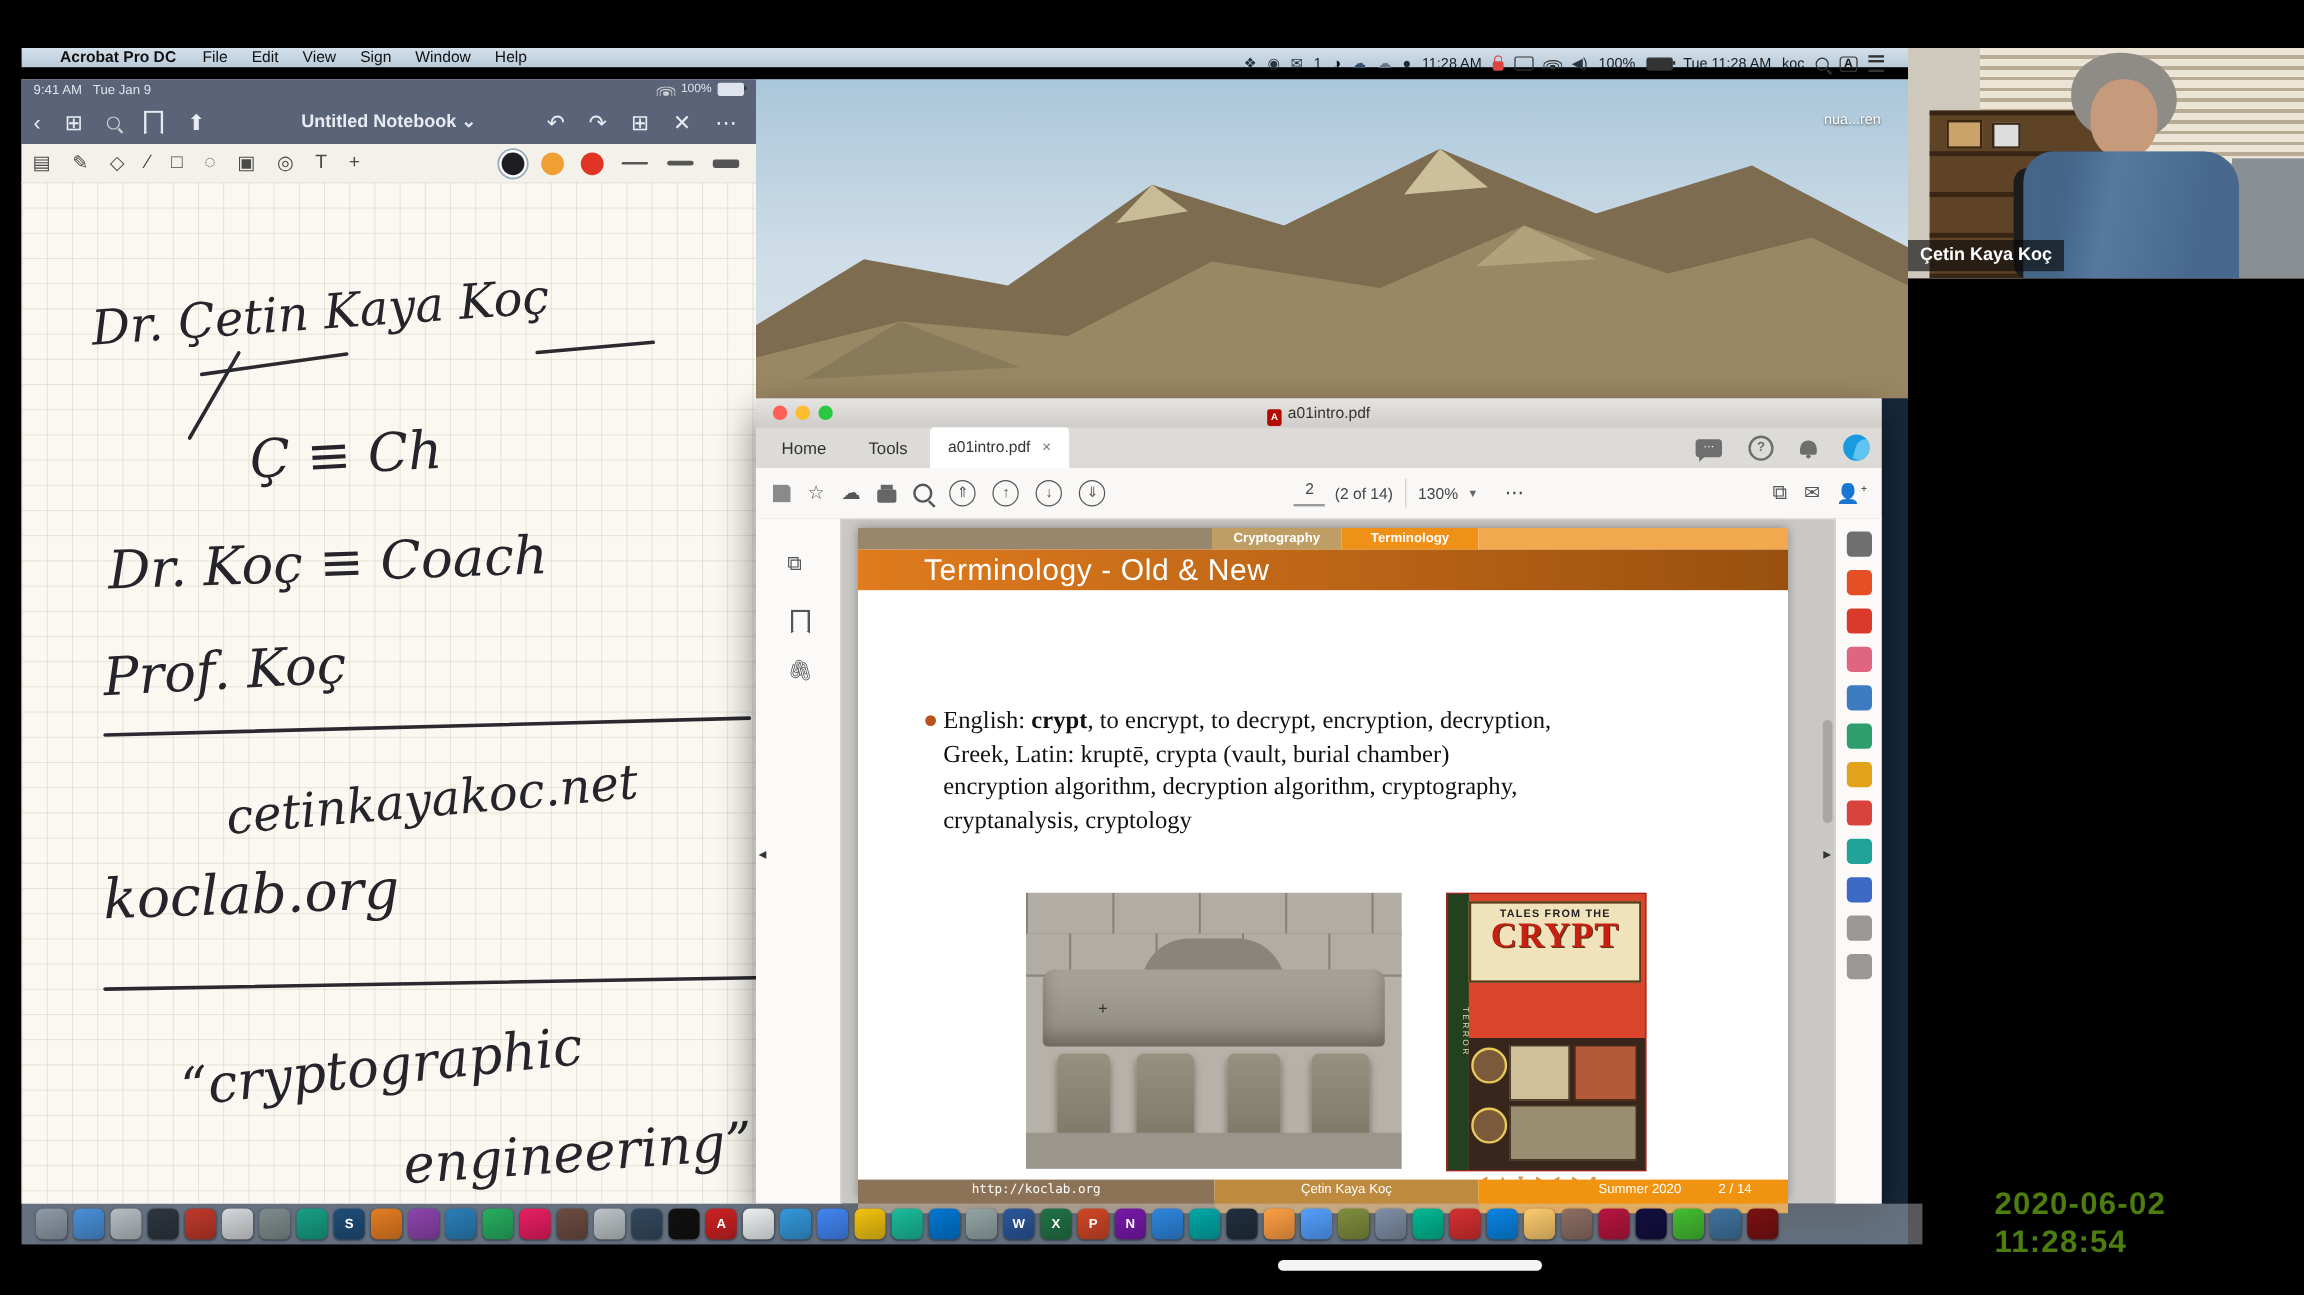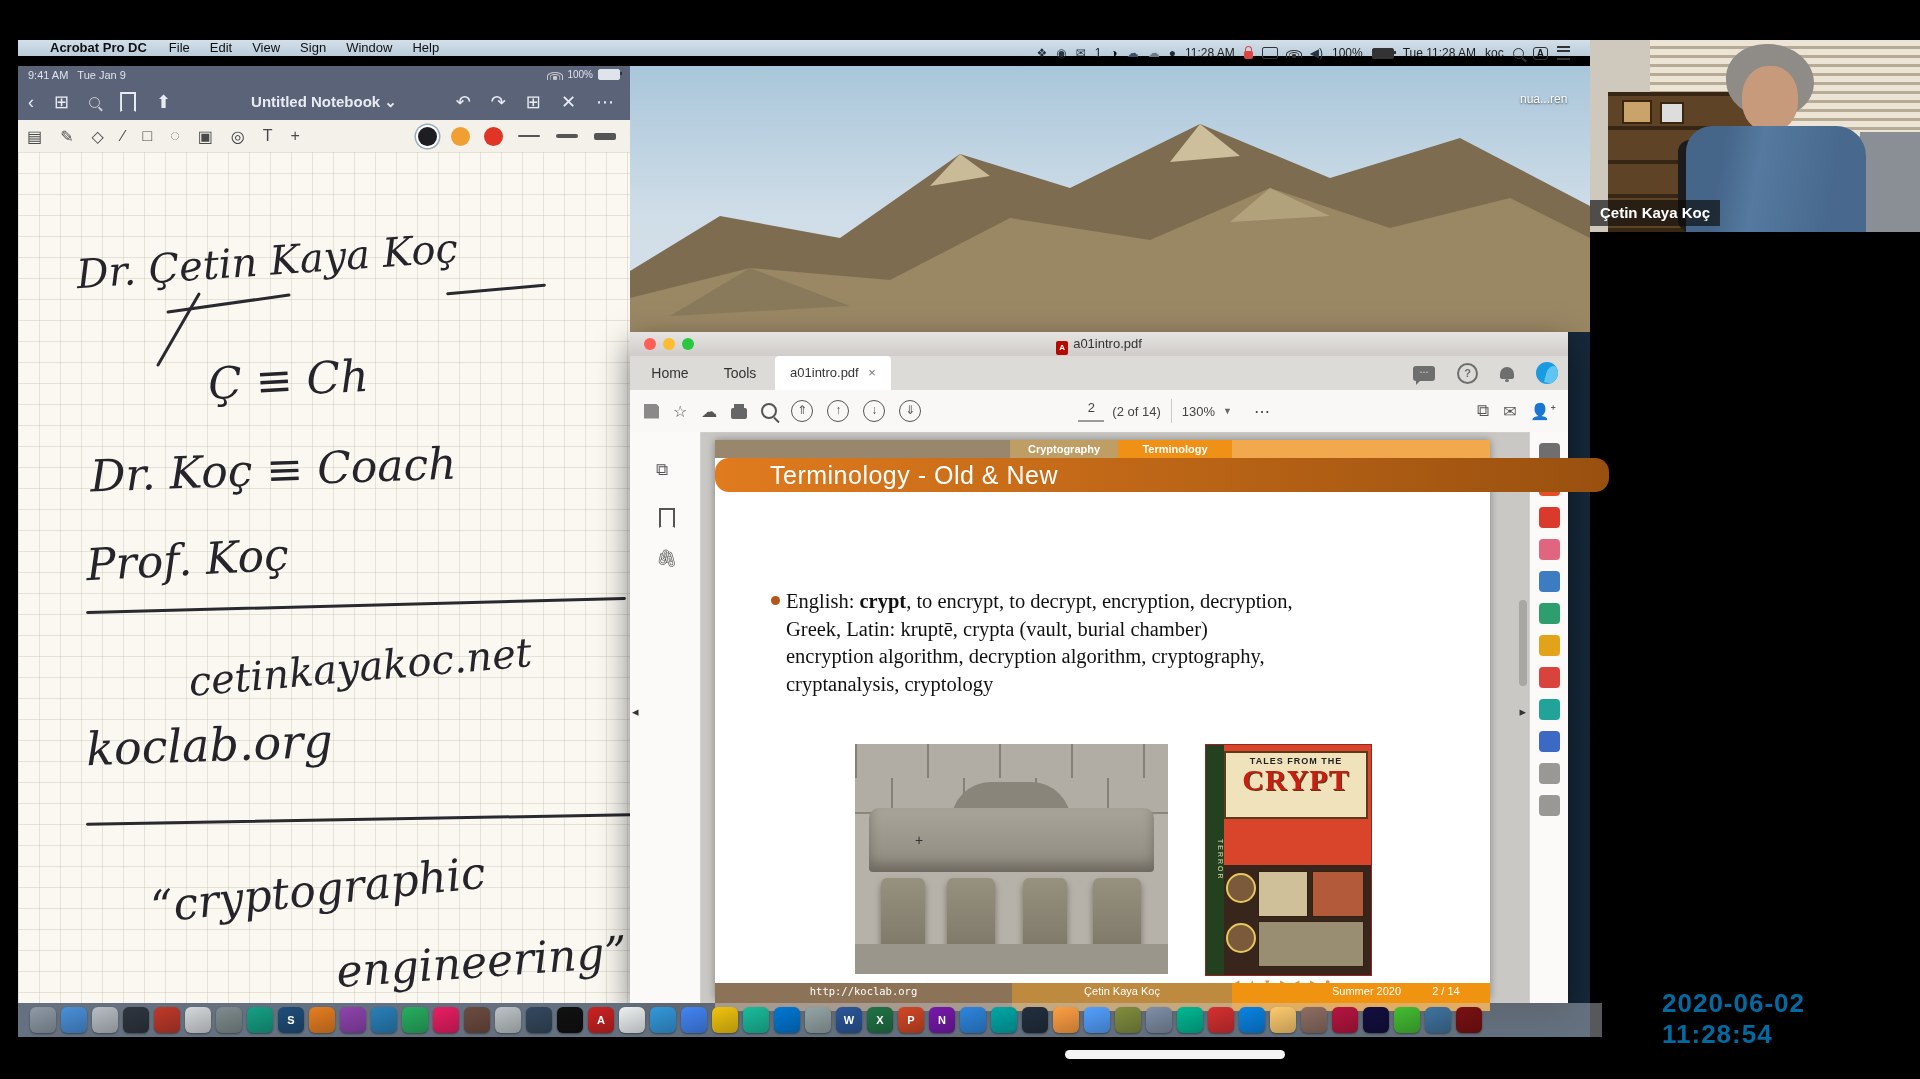--- a/index.html
+++ b/index.html
@@ -90,21 +90,21 @@
   .bkm{position:absolute;left:29px;width:12px;height:16px;border:2px solid #555;clip-path:polygon(0 0,100% 0,100% 100%,50% 72%,0 100%);}
   #prail{position:absolute;right:0;top:100px;width:38px;height:571px;background:#fbfaf9;border-left:1px solid #d4d1cd;}
   .ric{width:21px;height:21px;border-radius:4px;margin:11px auto 0;}
   #pscroll{position:absolute;left:889px;top:268px;width:8px;height:86px;background:#a9a7a3;border-radius:4px;}
   .edgearrow{position:absolute;font-size:13px;color:#333;}
 
   
   #slide{left:715px;top:440px;width:775px;height:559px;background:#fff;box-shadow:0 0 8px rgba(0,0,0,.35);}
   #secstrip{position:absolute;left:0;top:0;width:775px;height:18px;}
   .seg{position:absolute;top:0;height:18px;color:#fff;font-size:11px;font-weight:bold;text-align:center;line-height:18px;}
-  #stitle{position:absolute;left:0;top:18px;width:894px;height:34px;background:linear-gradient(90deg,#e07b1e,#99500f);color:#fff;font-size:25px;line-height:34px;padding-left:0;border-radius:14px;}
+  #stitle{position:absolute;left:0;top:18px;width:775px;height:34px;background:linear-gradient(90deg,#e07b1e,#99500f);color:#fff;font-size:25px;line-height:34px;padding-left:0;}
   #stitle span{margin-left:55px;font-weight:normal;letter-spacing:.5px;}
   #sbody{position:absolute;left:0;top:52px;width:775px;height:491px;background:#fff;}
   #bullets{position:absolute;left:71px;top:96px;width:620px;font-family:"Liberation Serif",serif;font-size:20.5px;line-height:27.5px;color:#111;}
   #bdot{position:absolute;left:56px;top:104px;width:9px;height:9px;border-radius:50%;background:#b8531a;}
   
   #photo{position:absolute;left:140px;top:252px;width:313px;height:230px;background:#b7b2a9;overflow:hidden;}
   #photo .wallrow{position:absolute;left:0;width:100%;height:34px;background:#b2ada4;
     background-image:linear-gradient(90deg,rgba(90,85,75,.5) 2px,transparent 2px);background-size:72px 34px;border-bottom:2px solid rgba(90,85,75,.45);}
   #lid{position:absolute;left:14px;top:64px;width:285px;height:64px;background:linear-gradient(#a9a49a,#8f8a80);border-radius:10px 10px 4px 4px;box-shadow:inset 0 -8px 12px rgba(60,55,48,.4);}
   #arch{position:absolute;left:96px;top:38px;width:120px;height:40px;background:#8a857b;border-radius:60px 60px 0 0;}
@@ -139,21 +139,21 @@
   #face{position:absolute;left:152px;top:26px;width:56px;height:66px;background:#c79a7c;border-radius:46%;}
   #shirt{position:absolute;left:96px;top:86px;width:180px;height:106px;background:#55799f;border-radius:26px 30px 0 0;
     background-image:linear-gradient(100deg,rgba(20,40,70,.25) 20%,transparent 40%,rgba(20,40,70,.2) 80%);}
   #wcname{position:absolute;left:0;top:160px;height:26px;background:rgba(10,10,10,.65);color:#fff;font-size:15px;font-weight:bold;line-height:26px;padding:0 10px;}
   #nualabel{left:1520px;top:92px;color:#fff;font-size:12px;text-shadow:0 1px 2px rgba(0,0,0,.7);}
 
   
   #dock{left:18px;top:1003px;width:1572px;height:34px;background:rgba(205,210,220,.42);display:flex;align-items:center;padding-left:12px;gap:5px;}
   .dicon{width:26px;height:26px;border-radius:6px;flex:0 0 auto;color:#fff;font-size:11px;font-weight:bold;text-align:center;line-height:26px;box-shadow:0 1px 2px rgba(0,0,0,.4);}
 
-  #timestamp{left:1662px;top:988px;color:#0369a1;font-size:26px;font-weight:bold;font-family:"Liberation Sans",sans-serif;letter-spacing:1px;}
+  #timestamp{left:1662px;top:988px;color:#4d7c0f;font-size:26px;font-weight:bold;font-family:"Liberation Sans",sans-serif;letter-spacing:1px;}
   #homebar{left:1065px;top:1050px;width:220px;height:9px;background:#f4f4f4;border-radius:5px;}
 </style>
 </head>
 <body>
 
 <div id="stage">
 
   <div id="menubar" class="abs">
     <span class="mitem" style="font-size:14px;"></span>
     <span class="appname">Acrobat Pro DC</span>

